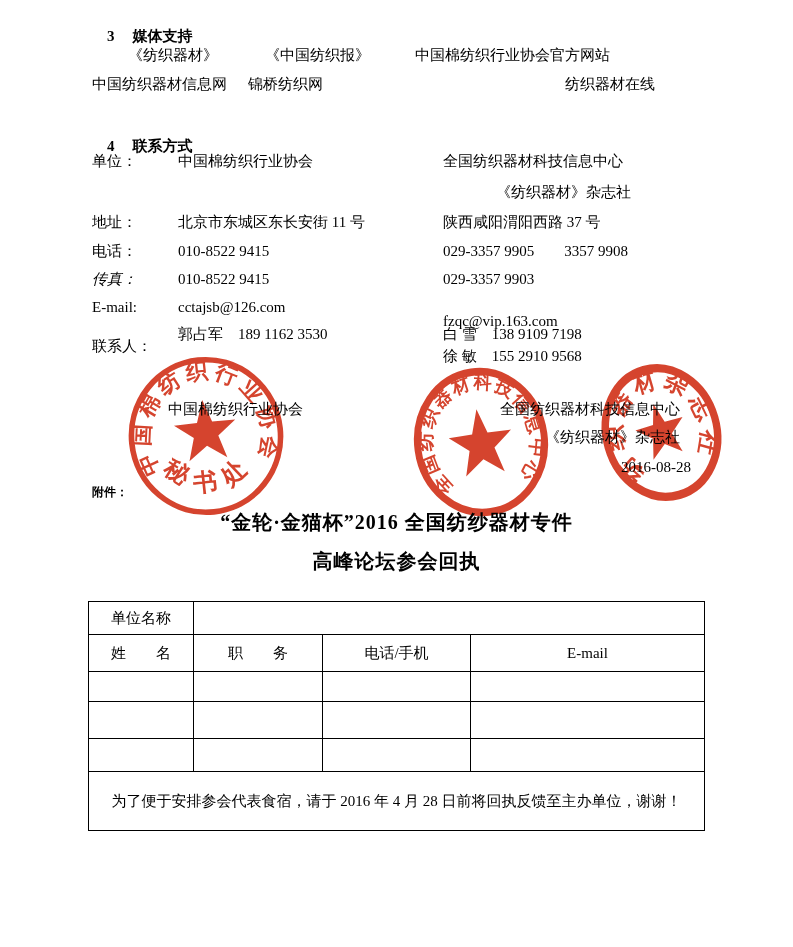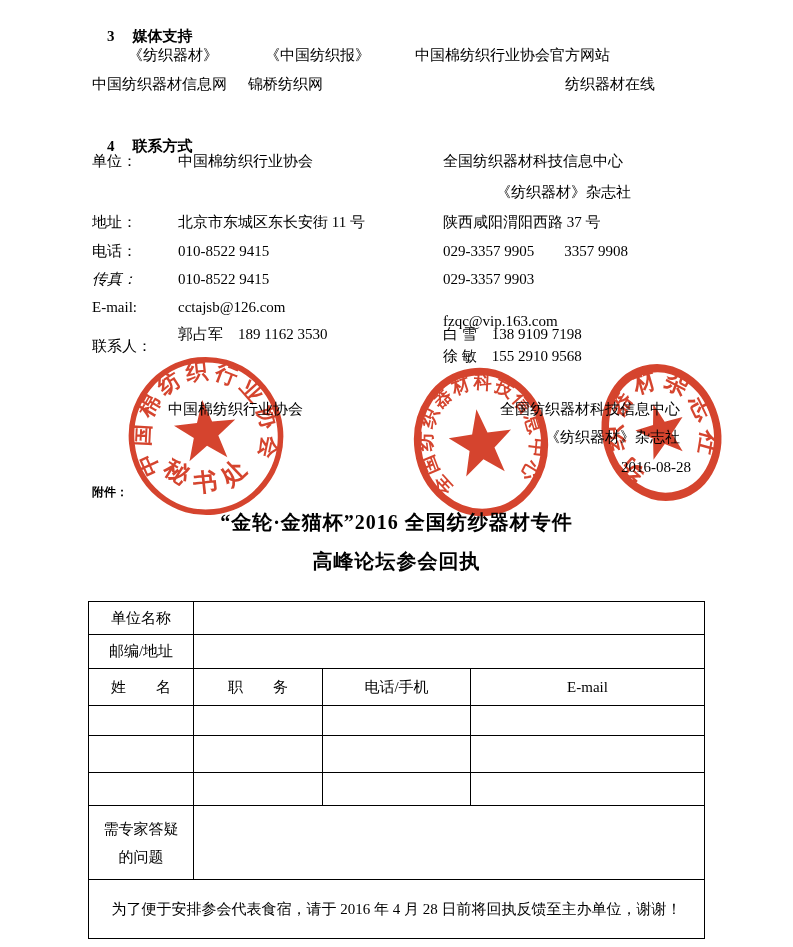--- a/index.html
+++ b/index.html
@@ -100,24 +100,20 @@
         <col style="width:105px">
         <col style="width:129px">
         <col style="width:148px">
         <col style="width:234px">
       </colgroup>
     <tbody>
         <tr style="height:33px">
       <td>单位名称</td>
       <td colspan="3"></td>
     </tr>
-    <tr style="height:34px">
-      <td>邮编/地址</td>
-      <td colspan="3"></td>
-    </tr>
     <tr style="height:37px">
       <td>姓　　名</td>
       <td>职　　务</td>
       <td>电话/手机</td>
       <td>E-mail</td>
     </tr>
     <tr style="height:30px">
       <td></td>
       <td></td>
       <td></td>
@@ -127,27 +123,20 @@
       <td></td>
       <td></td>
       <td></td>
       <td></td>
     </tr>
     <tr style="height:33px">
       <td></td>
       <td></td>
       <td></td>
       <td></td>
-    </tr>
-    <tr style="height:74px">
-      <td class="q">
-        <div>需专家答疑</div>
-        <div>的问题</div>
-      </td>
-      <td colspan="3"></td>
     </tr>
     <tr style="height:59px">
       <td colspan="4" class="note-cell">为了便于安排参会代表食宿，请于 2016 年 4 月 28 日前将回执反馈至主办单位，谢谢！</td>
     </tr>
   </tbody>
     </table>
 
   <svg class="stamp rot-l" style="left:125px;top:354px;" width="162" height="164" viewBox="0 0 200 200" preserveAspectRatio="none">
     <defs>
       <path id="arcL" d="M46.4,145 A70,70 0 1 1 153.6,145" fill="none"></path>

